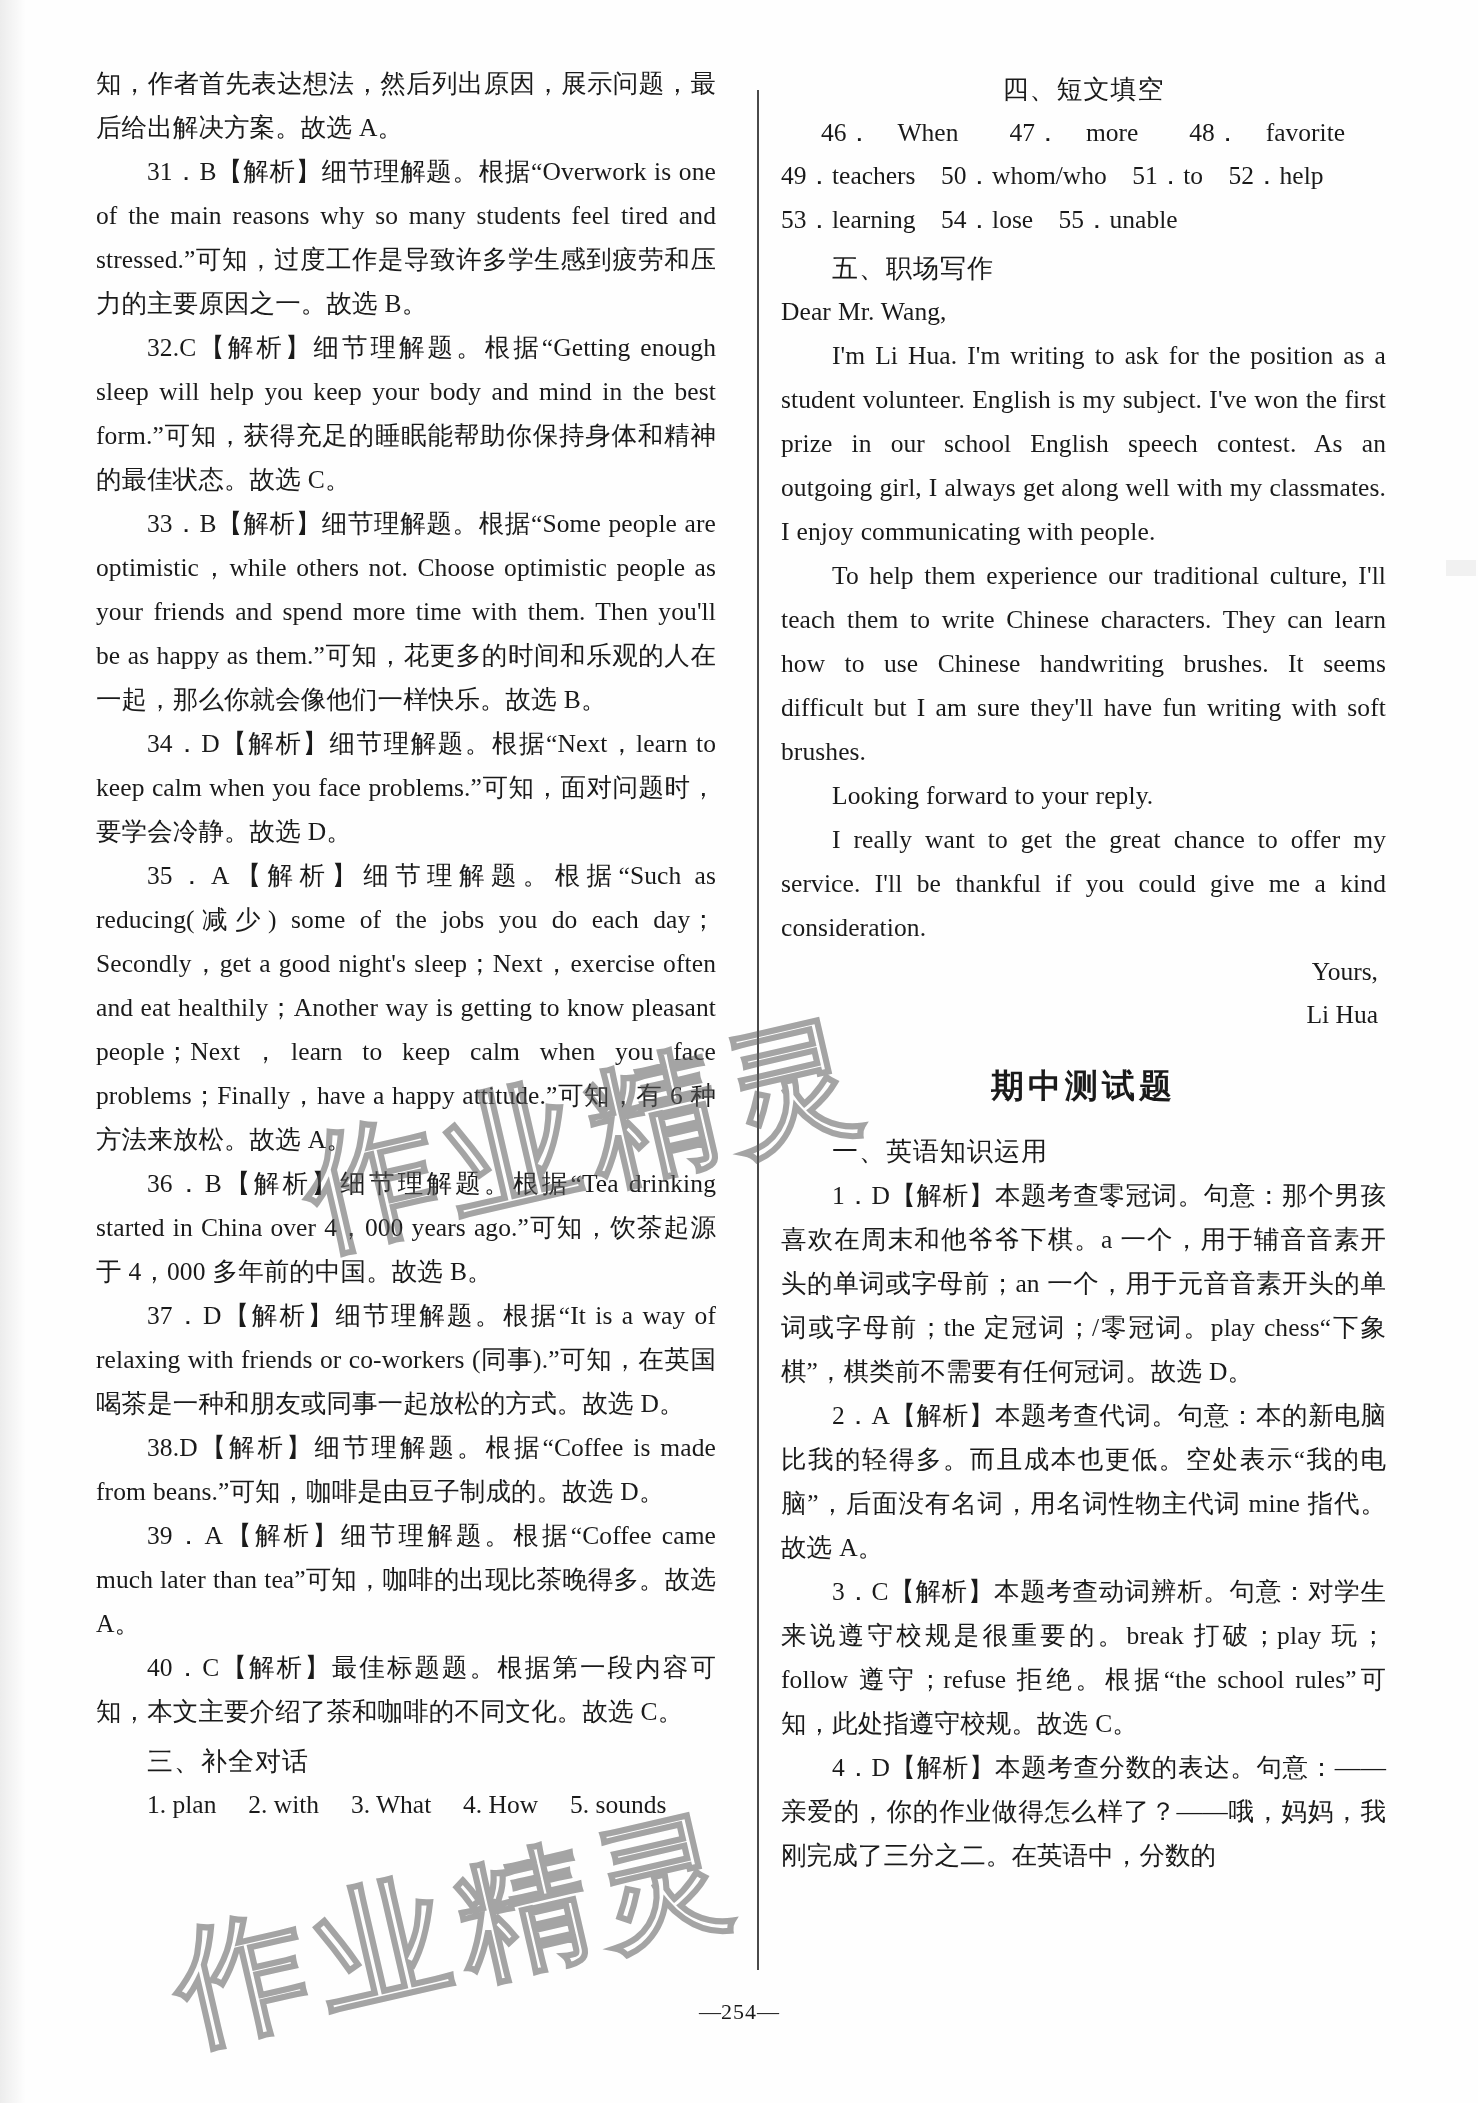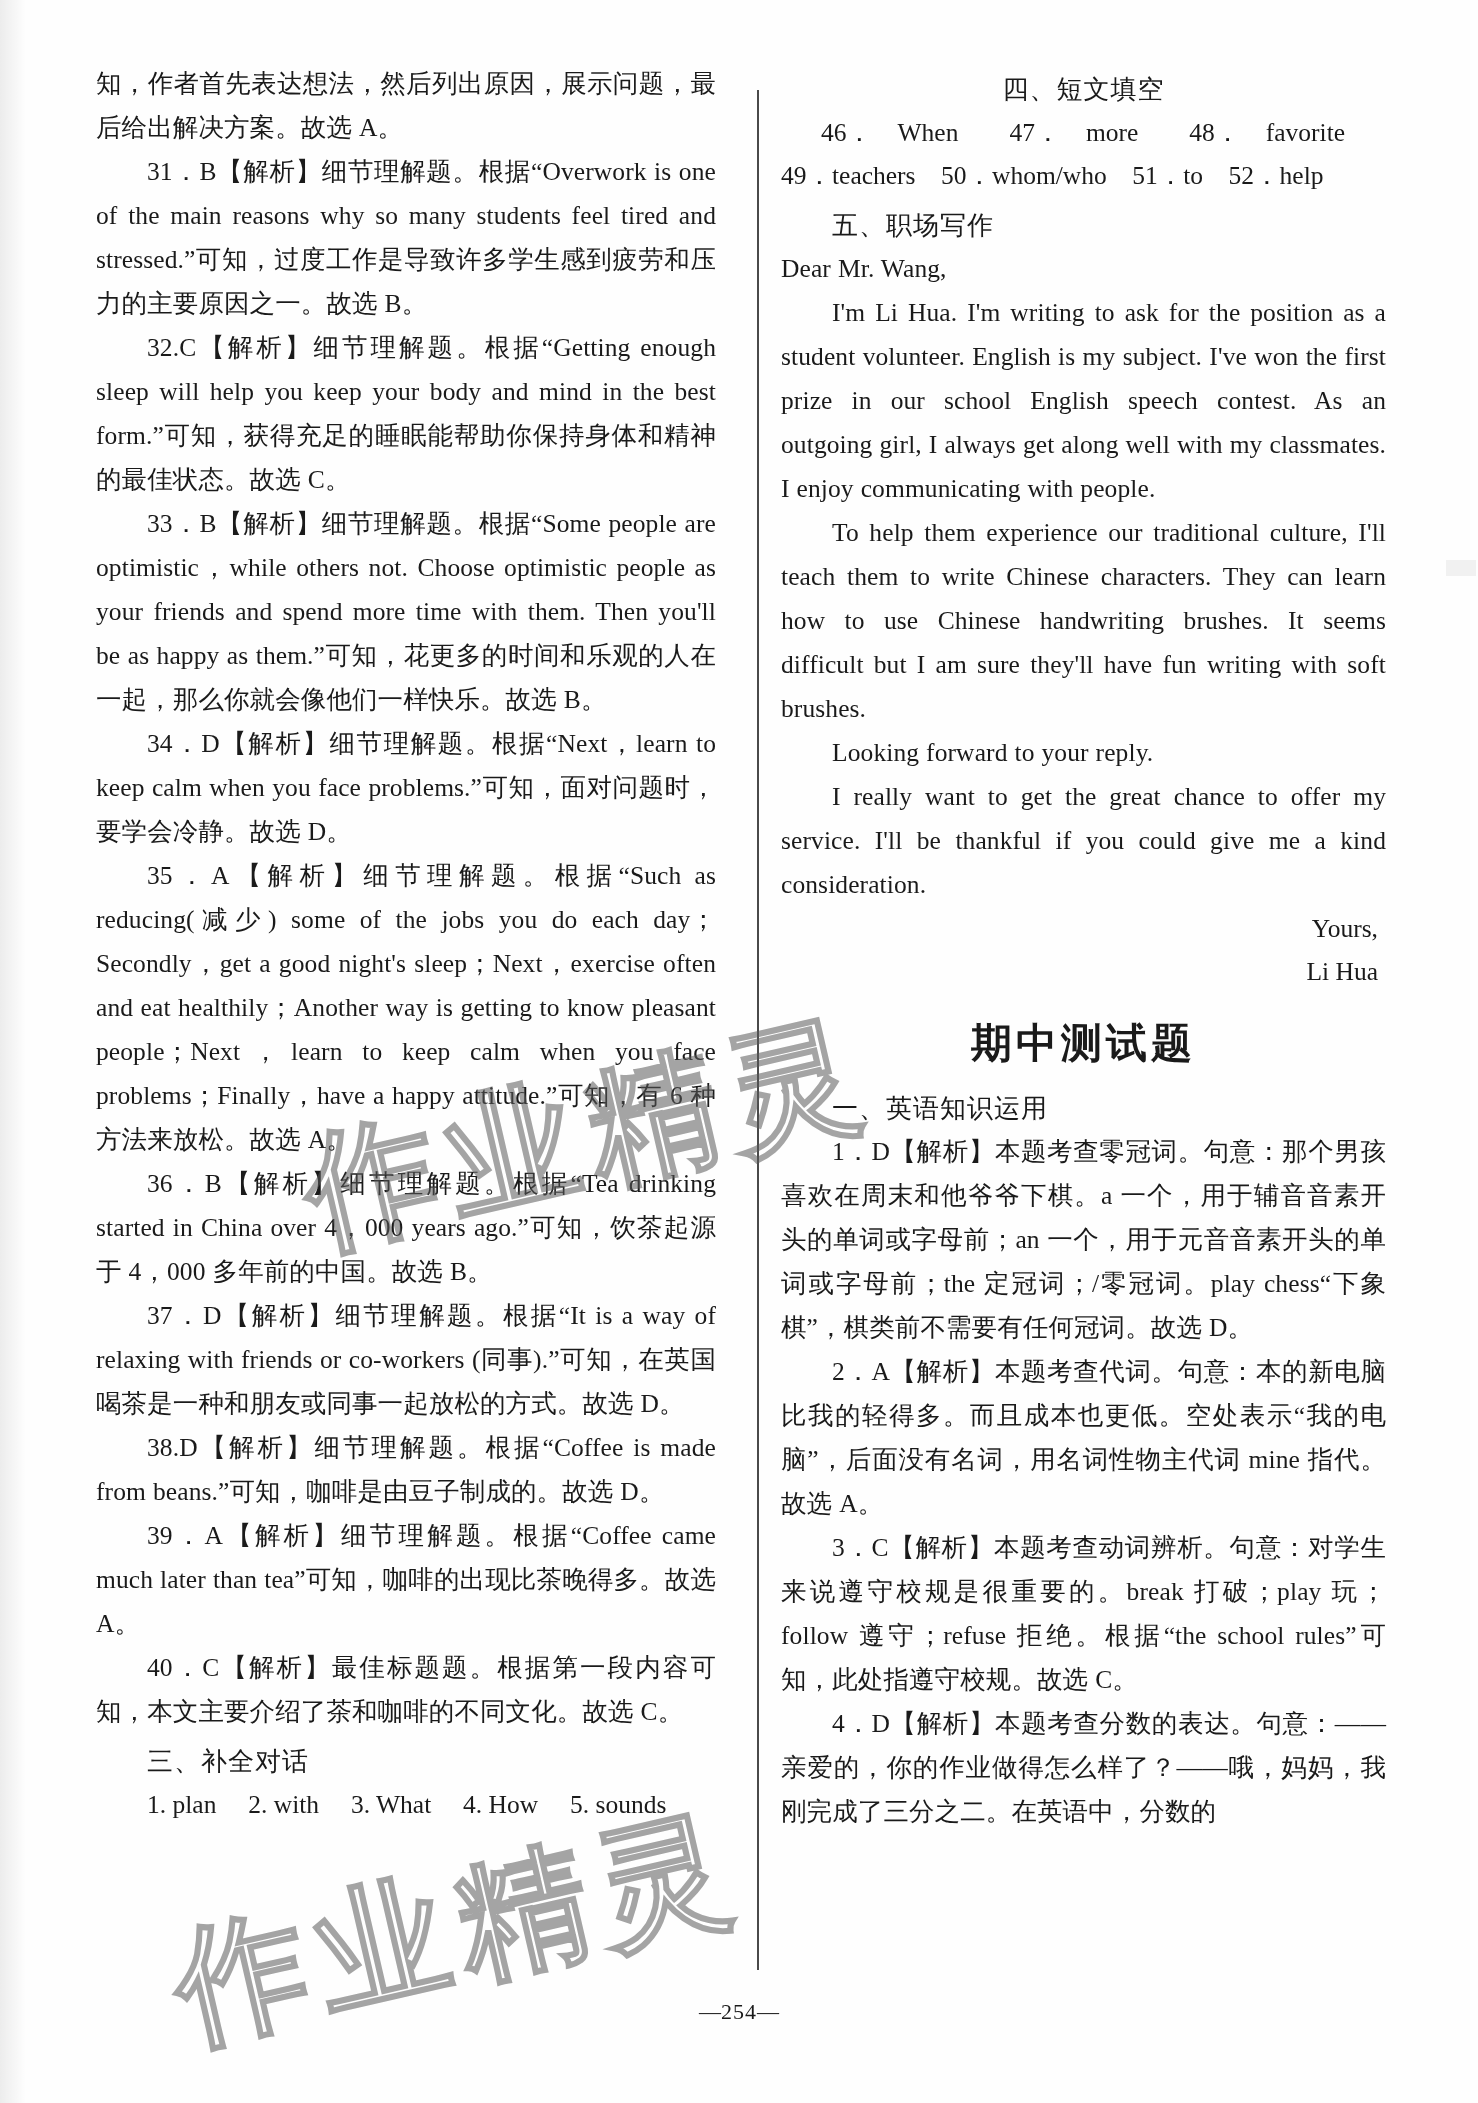--- a/index.html
+++ b/index.html
@@ -74,21 +74,21 @@
     font-size: 26px;
     line-height: 43.2px;
     font-weight: normal;
     text-indent: 51px;
     font-family: "DejaVu Sans", "Liberation Sans", sans-serif;
     letter-spacing: 1px;
   }
 
   h2.test-title {
     margin: 26px 0 20px 0;
-    font-size: 41px;
+    font-size: 33px;
     line-height: 48px;
     font-weight: bold;
     text-align: center;
     font-family: "DejaVu Sans", "Liberation Sans", sans-serif;
     letter-spacing: 4px;
   }
 
   .answers-line {
     font-size: 25.5px;
     line-height: 43.2px;
@@ -187,20 +187,21 @@
         <p class="para indent">39．A【解析】细节理解题。根据“Coffee came much later than tea”可知，咖啡的出现比茶晚得多。故选 A。</p>
         <p class="para indent">40．C【解析】最佳标题题。根据第一段内容可知，本文主要介绍了茶和咖啡的不同文化。故选 C。</p>
         <h3 class="section-head">三、补全对话</h3>
         <div class="answers-line" style="text-indent:51px;">1. plan　 2. with　 3. What　 4. How　 5. sounds</div>
       </div>
 
       <div class="col right">
         <h3 class="section-head" style="text-align:center;text-indent:0;">四、短文填空</h3>
         <div class="answers-line first">46．　When　　47．　more　　48．　favorite</div>
         <div class="answers-line">49．teachers　50．whom/who　51．to　52．help</div>
+        <div class="answers-line">53．learning　54．lose　55．unable</div>
         <h3 class="section-head">五、职场写作</h3>
         <p class="para noindent">Dear Mr. Wang,</p>
         <p class="para indent">I'm Li Hua. I'm writing to ask for the position as a student volunteer. English is my subject. I've won the first prize in our school English speech contest. As an outgoing girl, I always get along well with my classmates. I enjoy communicating with people.</p>
         <p class="para indent">To help them experience our traditional culture, I'll teach them to write Chinese characters. They can learn how to use Chinese handwriting brushes. It seems difficult but I am sure they'll have fun writing with soft brushes.</p>
         <p class="para indent">Looking forward to your reply.</p>
         <p class="para indent">I really want to get the great chance to offer my service. I'll be thankful if you could give me a kind consideration.</p>
         <p class="sig">Yours,</p>
         <p class="sig">Li Hua</p>
 
         <h2 class="test-title">期中测试题</h2>

